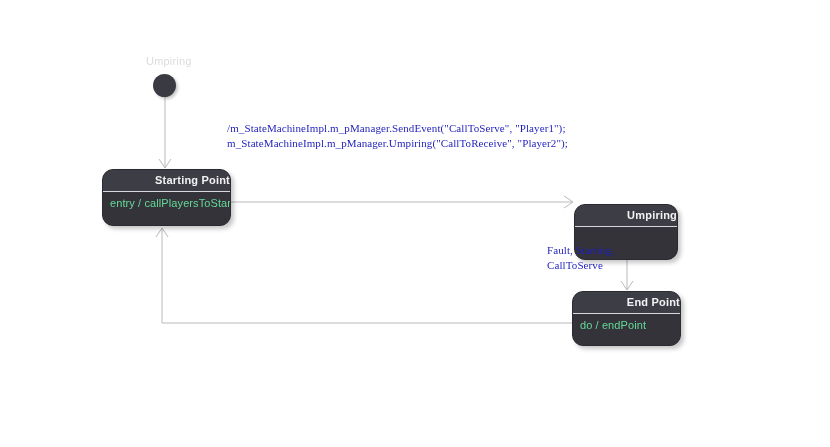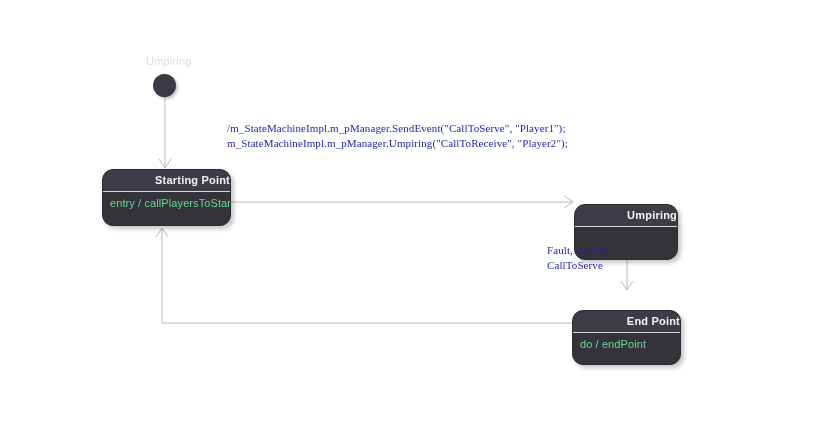--- a/index.html
+++ b/index.html
@@ -75,21 +75,21 @@
     padding: 5px 7px 0 7px;
     color: #64d998;
     font-size: 11px;
     white-space: nowrap;
     letter-spacing: .1px;
   }
   .state-body.empty { color: transparent; }
 
   #state-starting { left: 102px; top: 169px; width: 129px; height: 57px; }
   #state-umpiring { left: 574px; top: 167px; width: 104px; height: 56px; margin-top: 37px; }
-  #state-endpoint { left: 572px; top: 291px; width: 109px; height: 55px; margin-top: 19px; }
+  #state-endpoint { left: 572px; top: 291px; width: 109px; height: 55px; }
 
   
   .edge-label {
     position: absolute;
     color: #1f1fbe;
     font-size: 11px;
     white-space: nowrap;
     line-height: 15px;
     letter-spacing: .1px;
     font-family: Liberation Serif, serif;
@@ -142,17 +142,17 @@
     <div class="state-title">End Point</div>
     <div class="state-body">do / endPoint</div>
   </div>
 
   <div class="edge-label" id="label-initial-to-umpiring">
     <div>/m_StateMachineImpl.m_pManager.SendEvent("CallToServe", "Player1");</div>
     <div>m_StateMachineImpl.m_pManager.Umpiring("CallToReceive", "Player2");</div>
   </div>
 
   <div class="edge-label" id="label-umpiring-to-endpoint">
-    <div>Fault, BallOut,</div>
+    <div>Fault, Starting,</div>
     <div>CallToServe</div>
   </div>
 
 </div>
 
 </body></html>

